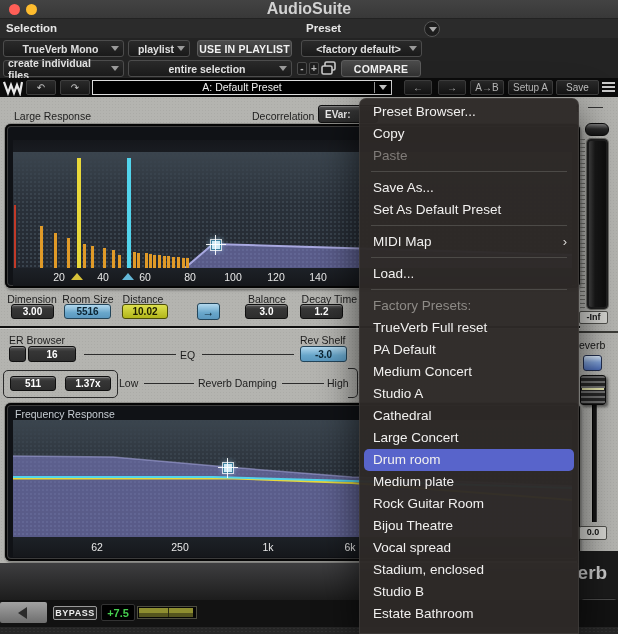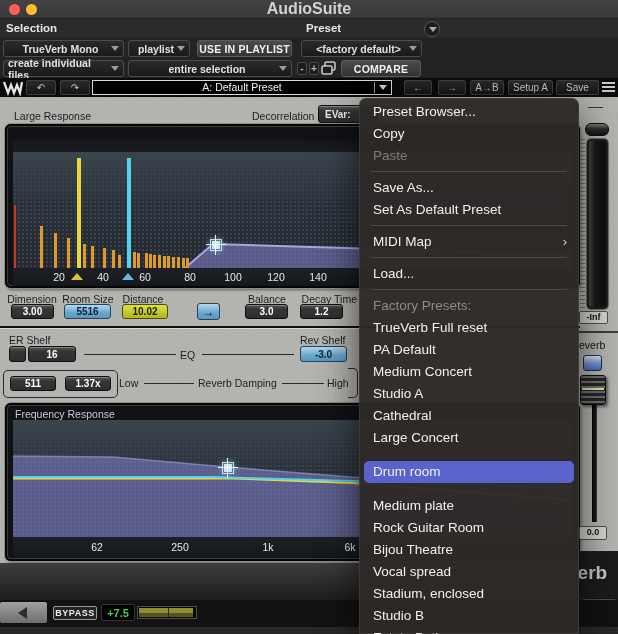--- a/index.html
+++ b/index.html
@@ -112,21 +112,21 @@
                background-image:radial-gradient(#303030 1px,transparent 1px);background-size:4px 3px;}
 
   
   .ctxmenu{left:359px;top:98px;width:220px;height:536px;background:rgba(45,41,39,.97);
            border-radius:7px 7px 0 0;box-shadow:0 12px 40px rgba(0,0,0,.65),inset 0 0 0 1px rgba(255,255,255,.07);
            padding-top:3px;box-sizing:border-box;z-index:50;}
   .mi{position:relative;height:22px;line-height:22px;padding:0 10px 0 14px;color:#f1f0ef;font-size:13.5px;
       white-space:nowrap;overflow:hidden;}
   .mi.disabled{color:#807c79;}
   .mi.header{color:#8d8a86;}
-  .mi.selected{margin:12px 5px;padding-left:9px;border-radius:5px;background:#5864cb;}
+  .mi.selected{margin:0 5px;padding-left:9px;border-radius:5px;background:#5864cb;}
   .mi .chev{position:absolute;right:12px;top:0;color:#d8d6d4;font-size:13px;}
   .msep{height:1px;margin:4px 12px 5px 12px;background:#4c4a47;}
 </style>
 </head>
 <body>
 
 <div id="stage">
 
   <div class="abs titlebar">
     <span class="abs dot red"></span>
@@ -265,21 +265,21 @@
     <div class="abs pluglabel" style="left:114px;top:196px;width:58px;text-align:center">Distance</div>
     <div class="abs valbtn yellow flexc" style="left:122px;top:207px;width:46px">10.02</div>
     <div class="abs valbtn blue flexc" style="left:197px;top:206px;width:23px;height:17px;font-size:12px">→</div>
     <div class="abs pluglabel" style="left:238px;top:196px;width:58px;text-align:center">Balance</div>
     <div class="abs valbtn dark flexc" style="left:245px;top:207px;width:43px">3.0</div>
     <div class="abs pluglabel" style="left:295px;top:196px;width:62px;text-align:right">Decay Time</div>
     <div class="abs valbtn dark flexc" style="left:300px;top:207px;width:43px">1.2</div>
 
     <div class="abs groove" style="left:0;top:229px;width:580px;height:2px"></div>
 
-    <span class="abs pluglabel" style="left:9px;top:237px">ER Shelf</span>
+    <span class="abs pluglabel" style="left:9px;top:237px">ER Browser</span>
     <div class="abs valbtn dark" style="left:9px;top:249px;width:17px;height:16px"></div>
     <div class="abs valbtn dark flexc" style="left:28px;top:249px;width:48px;height:16px">16</div>
     <div class="abs hline" style="left:84px;top:257px;width:92px"></div>
     <span class="abs pluglabel" style="left:180px;top:252px">EQ</span>
     <div class="abs hline" style="left:202px;top:257px;width:92px"></div>
     <span class="abs pluglabel" style="left:300px;top:237px">Rev Shelf</span>
     <div class="abs valbtn blue flexc" style="left:300px;top:249px;width:47px;height:16px">-3.0</div>
 
     <div class="abs dampgroup" style="left:3px;top:273px;width:113px;height:26px"></div>
     <div class="abs valbtn dark flexc" style="left:10px;top:279px;width:46px">511</div>

